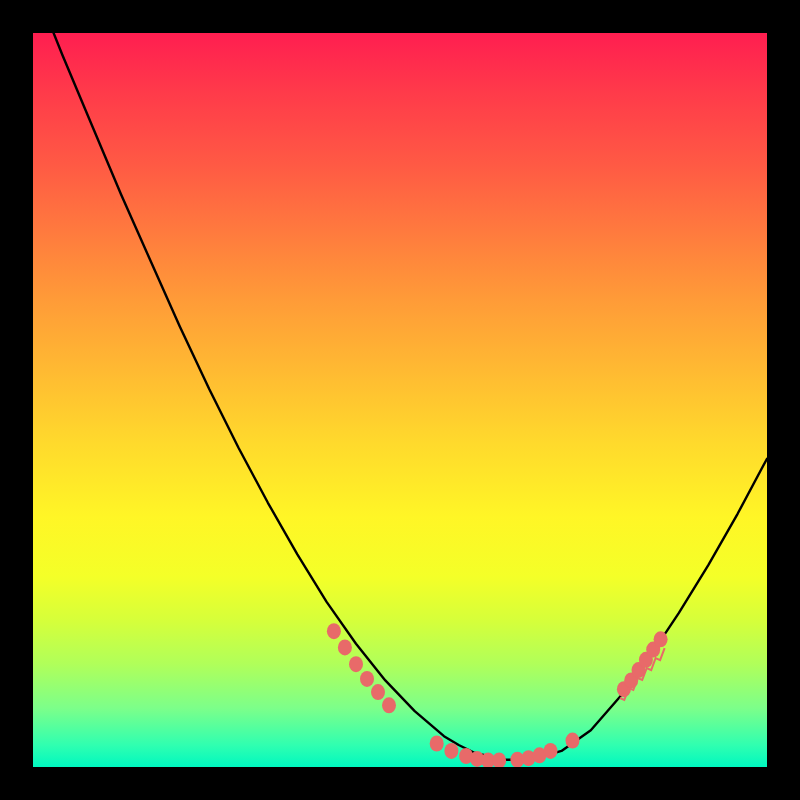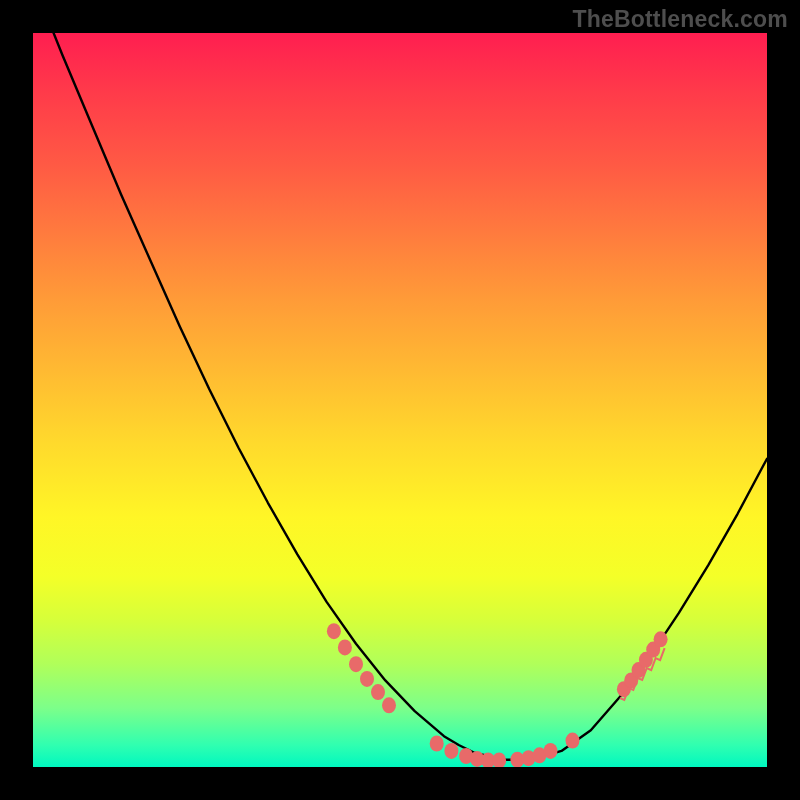--- a/index.html
+++ b/index.html
@@ -56,21 +56,20 @@
     font-size: 23px;
     font-weight: 600;
     letter-spacing: 0.2px;
     user-select: none;
   }
 </style>
 </head>
 <body>
 
 <div class="frame">
-  <div class="watermark">TheBottleneck.com</div>
   <div class="plot">
     <svg class="curve" viewBox="0 0 734 734" preserveAspectRatio="none">
       <path id="curve-path" fill="none" stroke="#000" stroke-width="2.4" stroke-linecap="round" stroke-linejoin="round" d="M0.0 -51.4 L29.4 22.0 L58.7 91.8 L88.1 161.5 L117.4 227.5 L146.8 293.6 L176.2 356.0 L205.5 414.7 L234.9 469.8 L264.2 521.1 L293.6 568.9 L323.0 610.7 L352.3 647.4 L381.7 678.2 L411.0 703.2 L425.7 712.0 L440.4 719.3 L469.8 726.7 L499.1 726.7 L528.5 717.9 L557.8 697.3 L587.2 663.5 L616.6 623.9 L645.9 579.9 L675.3 532.1 L704.6 480.8 L734.0 425.7"></path>
       <g id="markers">
           <ellipse cx="300.9" cy="598.2" rx="7" ry="8" fill="#e86a69"></ellipse>
           <ellipse cx="311.9" cy="614.4" rx="7" ry="8" fill="#e86a69"></ellipse>
           <ellipse cx="323.0" cy="631.2" rx="7" ry="8" fill="#e86a69"></ellipse>
           <ellipse cx="334.0" cy="645.9" rx="7" ry="8" fill="#e86a69"></ellipse>
           <ellipse cx="345.0" cy="659.1" rx="7" ry="8" fill="#e86a69"></ellipse>
           <ellipse cx="356.0" cy="672.3" rx="7" ry="8" fill="#e86a69"></ellipse>

